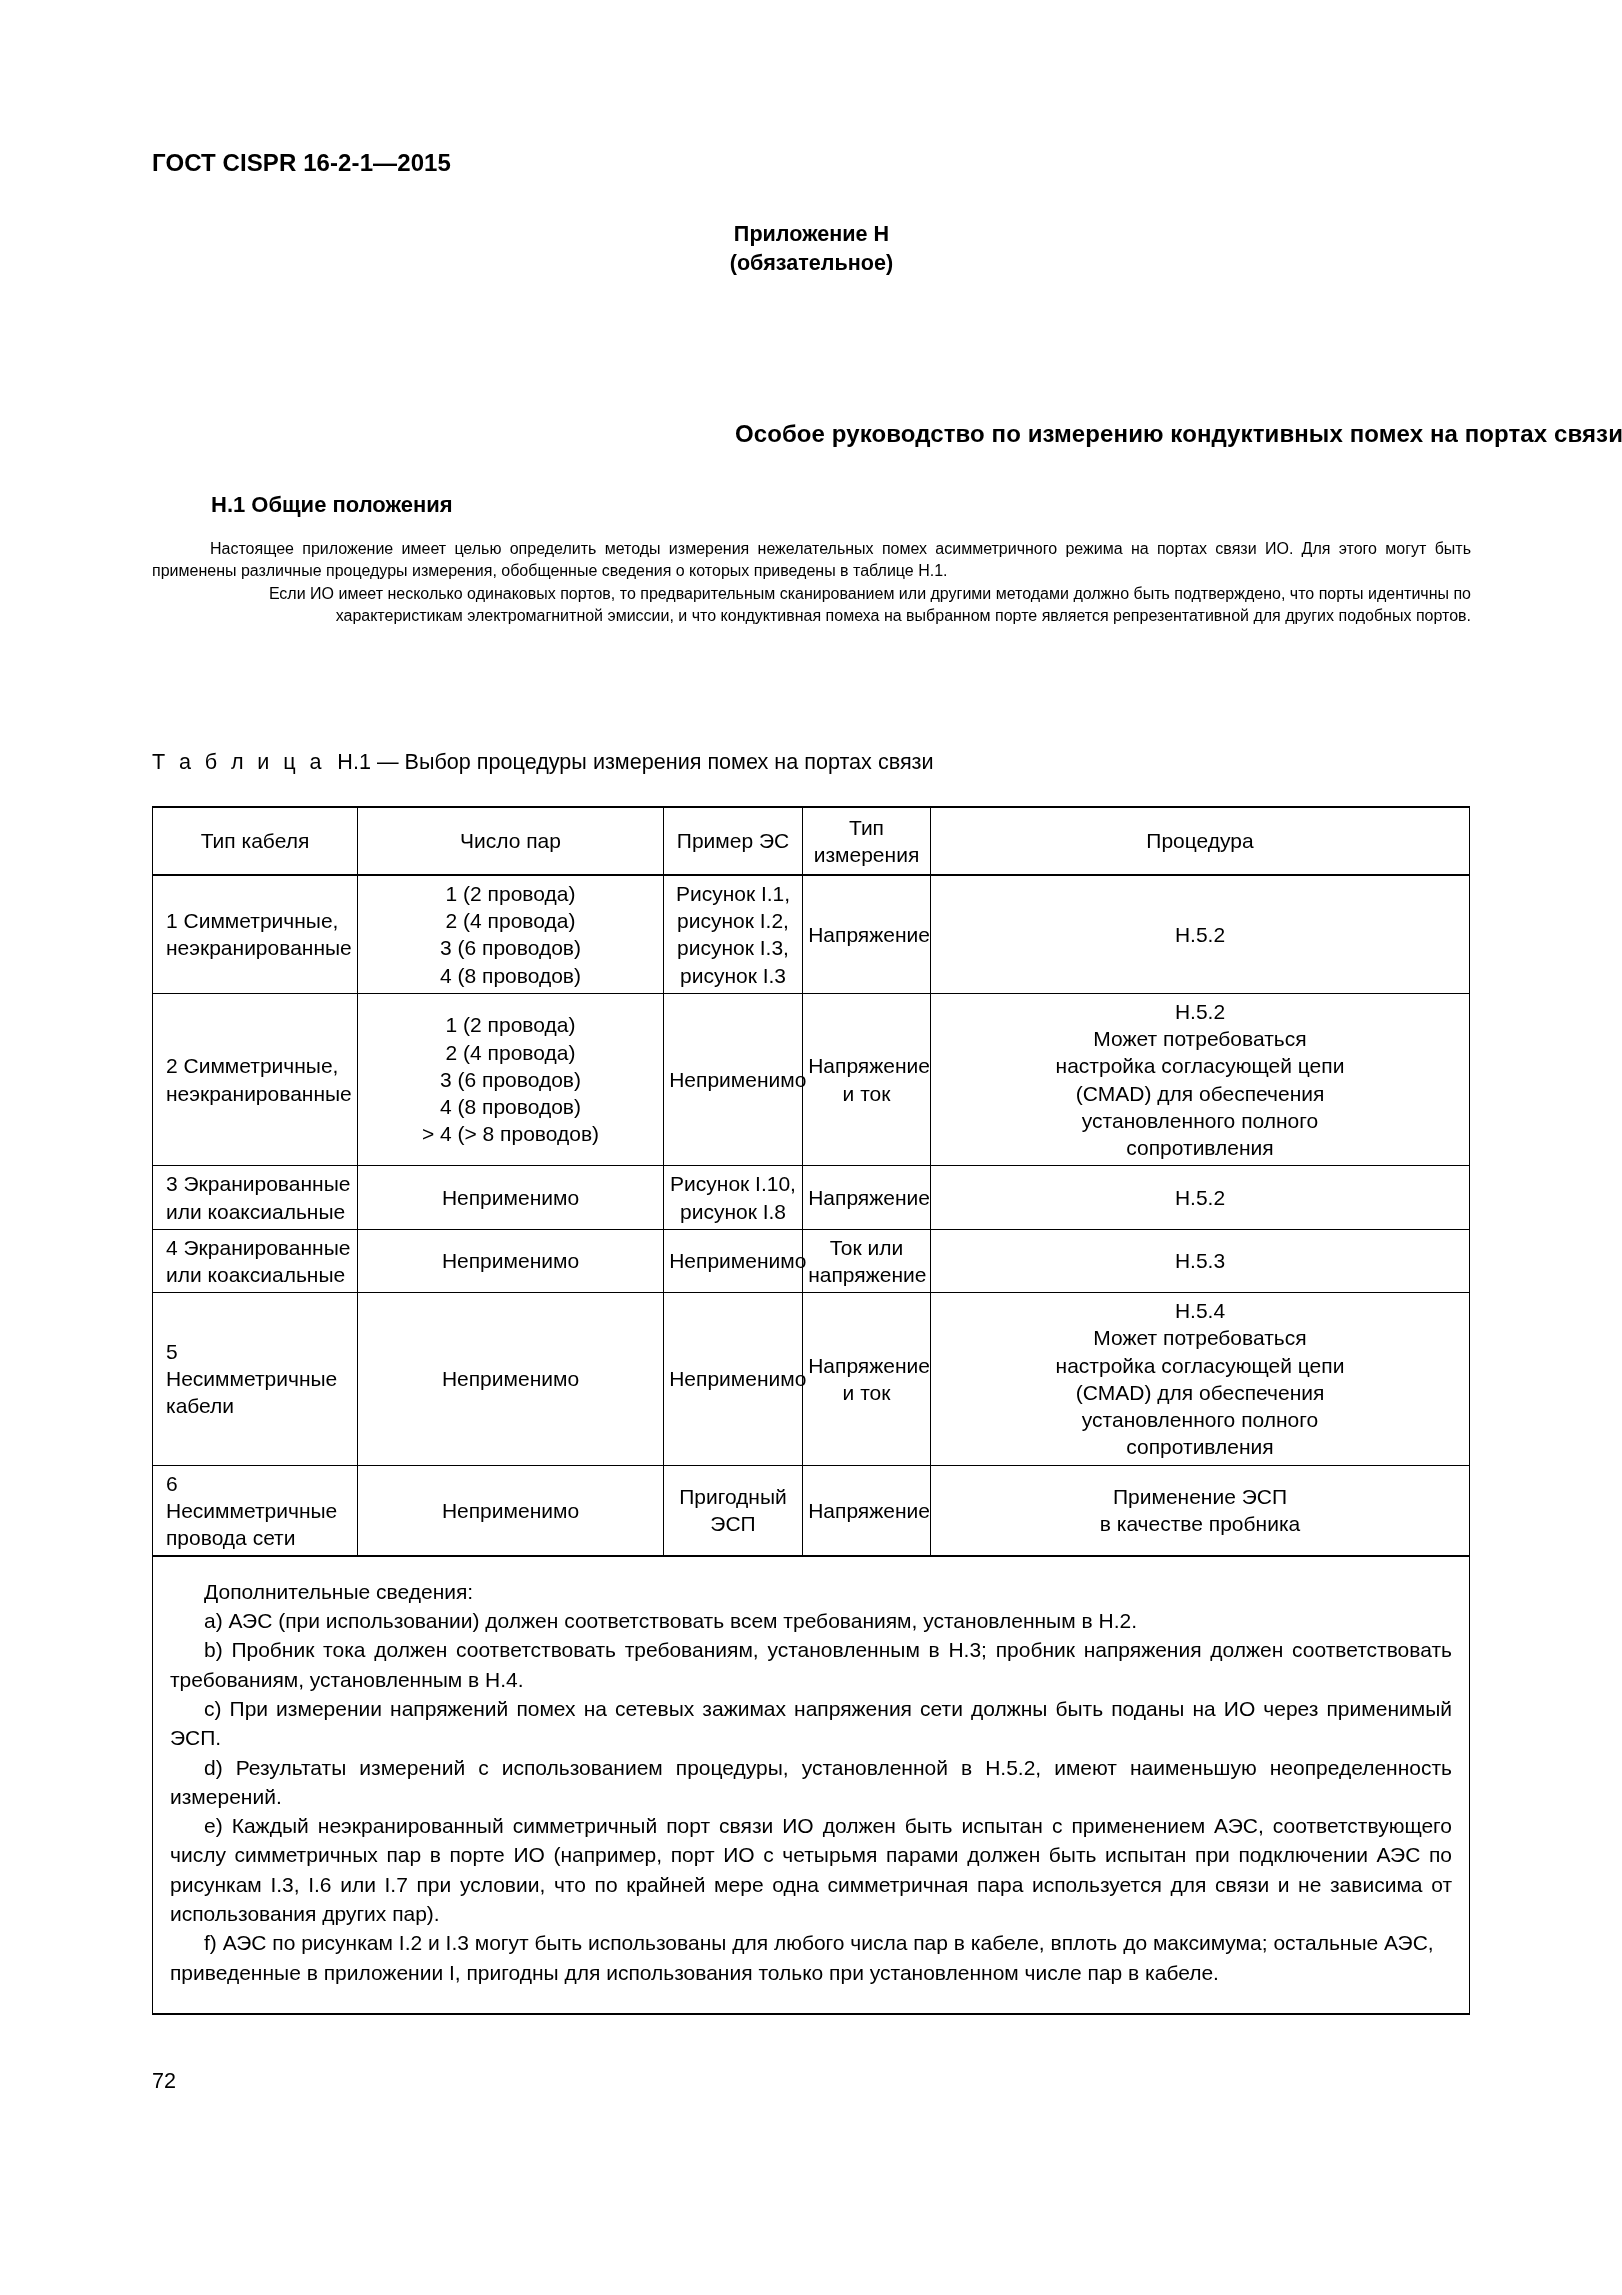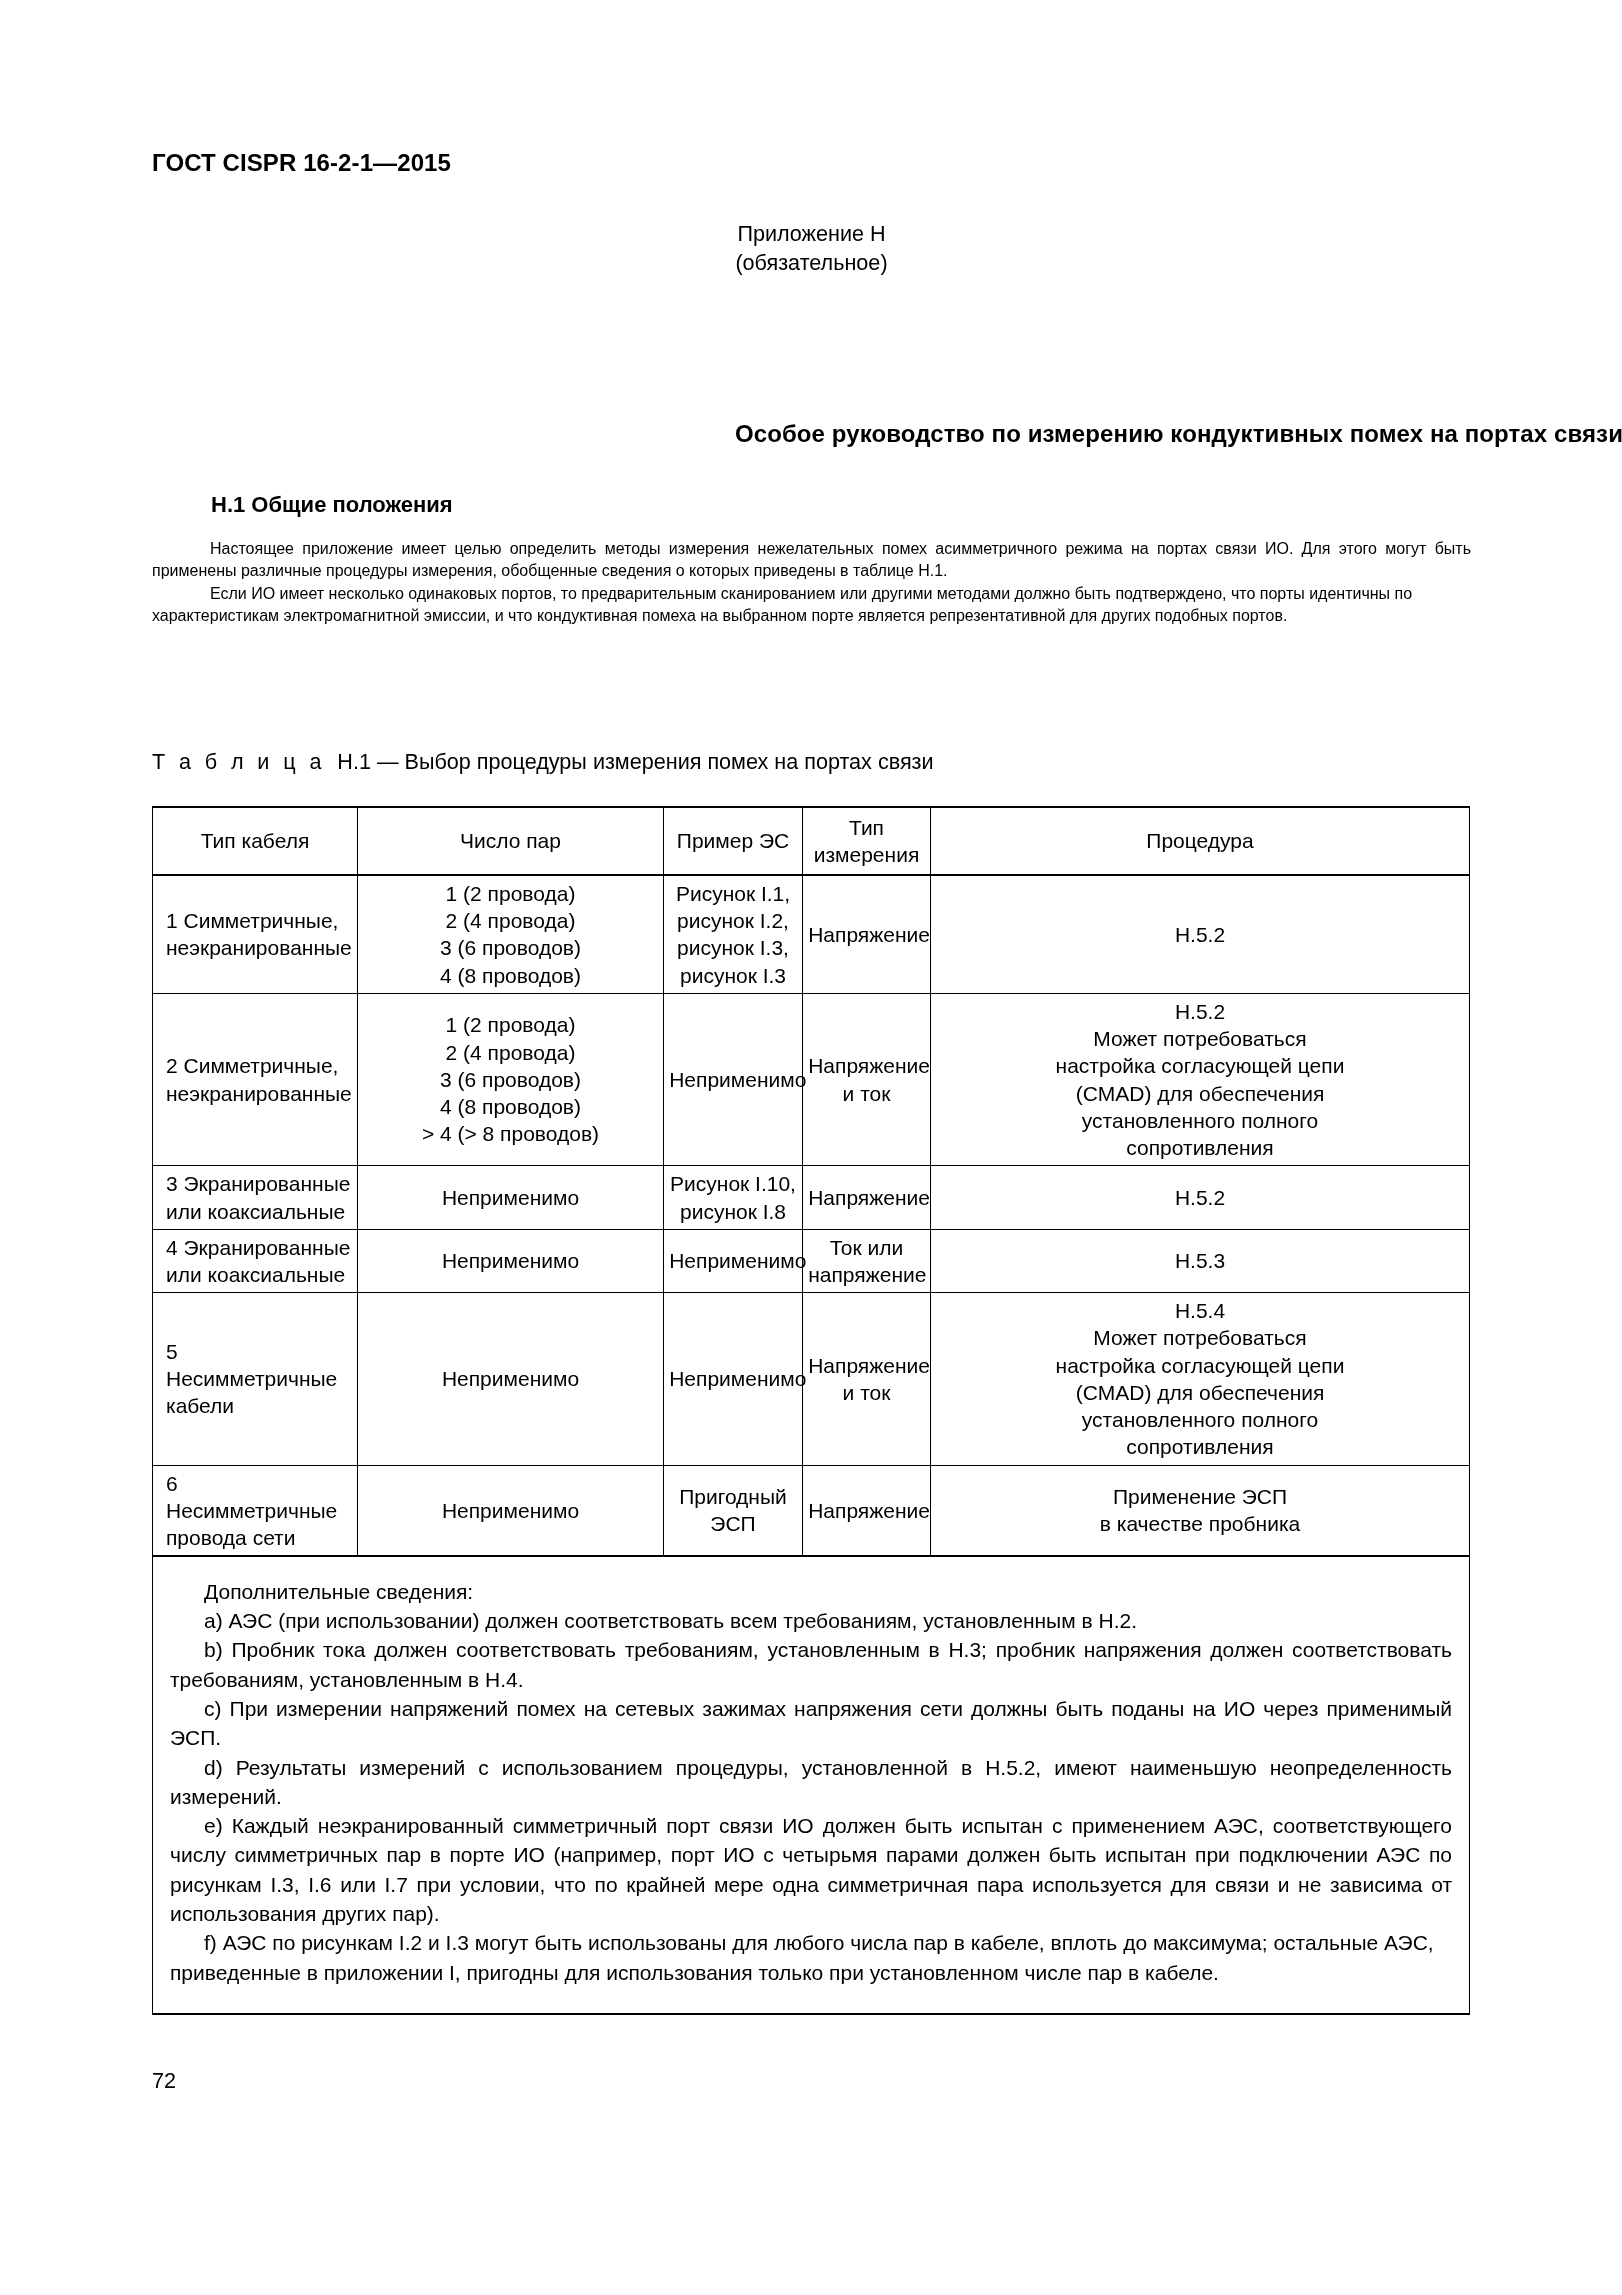--- a/index.html
+++ b/index.html
@@ -35,21 +35,21 @@
   }
 
   
   .annex-block {
     position: absolute;
     left: 0;
     top: 220px;
     width: 1623px;
     text-align: center;
     font-size: 21.6px;
-    font-weight: normal;
+    font-weight: bold;
     line-height: 1.33;
   }
   .annex-block > div { margin: 0; padding: 0; }
 
   
   .annex-title {
     position: absolute;
     left: 0;
     top: 420px;
     width: 1623px;
@@ -76,21 +76,21 @@
     width: 1319px;
     font-size: 16px;
     line-height: 1.405;
     text-align: justify;
   }
   .body-text p {
     margin: 0;
     text-indent: 58px;
     text-align: justify;
   }
-  .body-text p:last-child { text-align: left; }
+  .body-text p:last-child { text-align: right; }
 
   
   .table-caption {
     position: absolute;
     left: 152px;
     top: 749px;
     font-size: 21.6px;
     white-space: nowrap;
   }
   .table-caption .spaced {

